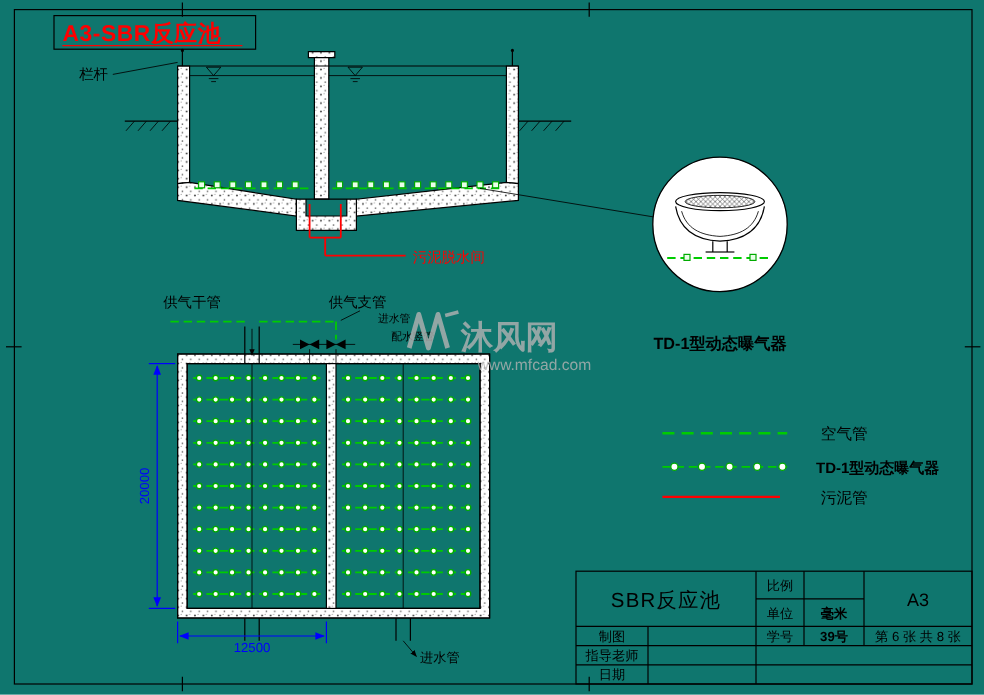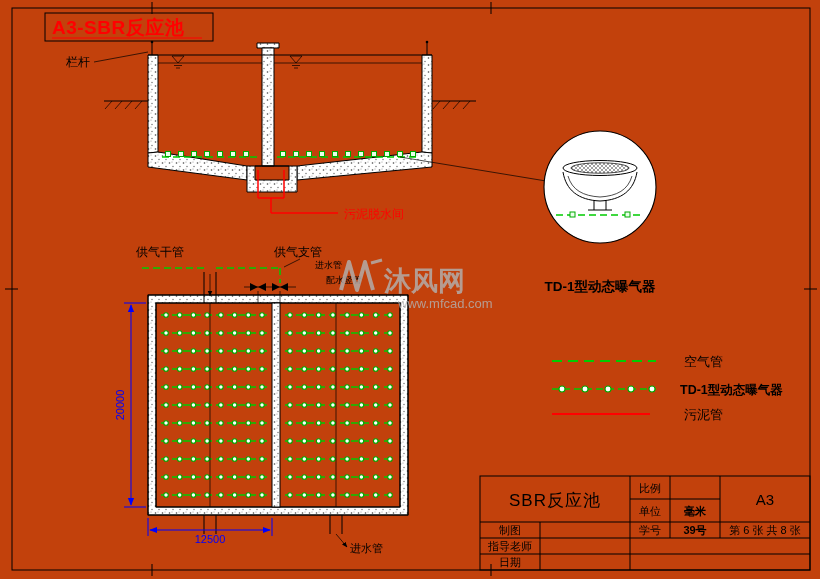--- a/index.html
+++ b/index.html
@@ -1,16 +1,16 @@
 <!DOCTYPE html>
 <html><head>
 <meta charset="utf-8">
 <style>
   html,body{margin:0;padding:0;background:#ffffff;}
-  .sheet{position:relative;width:820px;height:579px;background:#c2410c;overflow:hidden;
+  .sheet{position:relative;width:820px;height:579px;background:#0f766e;overflow:hidden;
          font-family:"Liberation Sans","DejaVu Sans",sans-serif;}
   svg text{font-family:"Liberation Sans","DejaVu Sans",sans-serif;fill:#000;}
   .thin{stroke:#000;stroke-width:1;fill:none;}
   .hair{stroke:#000;stroke-width:0.7;fill:none;}
   .wall{fill:url(#stipple);stroke:#000;stroke-width:1;}
   .gdash{stroke:#00cc00;stroke-width:1.5;stroke-dasharray:7 4;fill:none;}
   .gdash2{stroke:#00cc00;stroke-width:2;stroke-dasharray:10 6;fill:none;}
   .aercirc{fill:#ffffff;stroke:#00aa00;stroke-width:1.1;}
   .aersq{fill:#eaffea;stroke:#00aa00;stroke-width:1;}
   .red{stroke:#ff0000;stroke-width:1.5;fill:none;}

